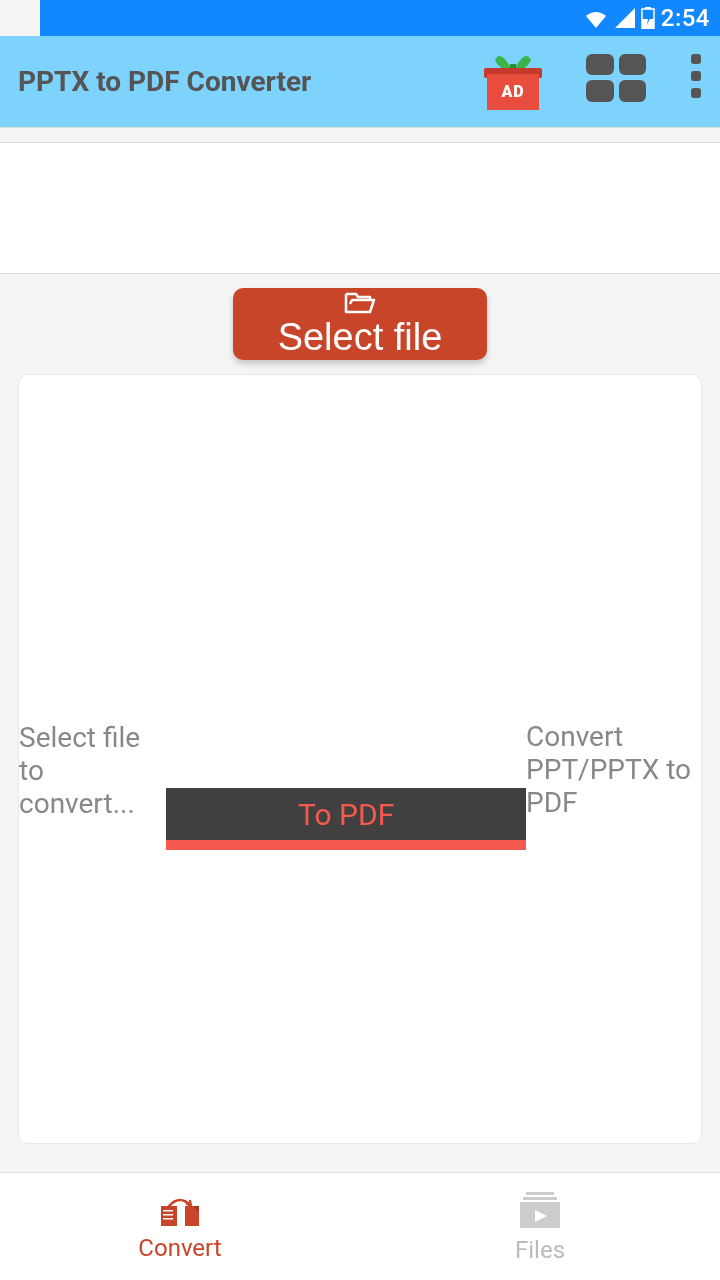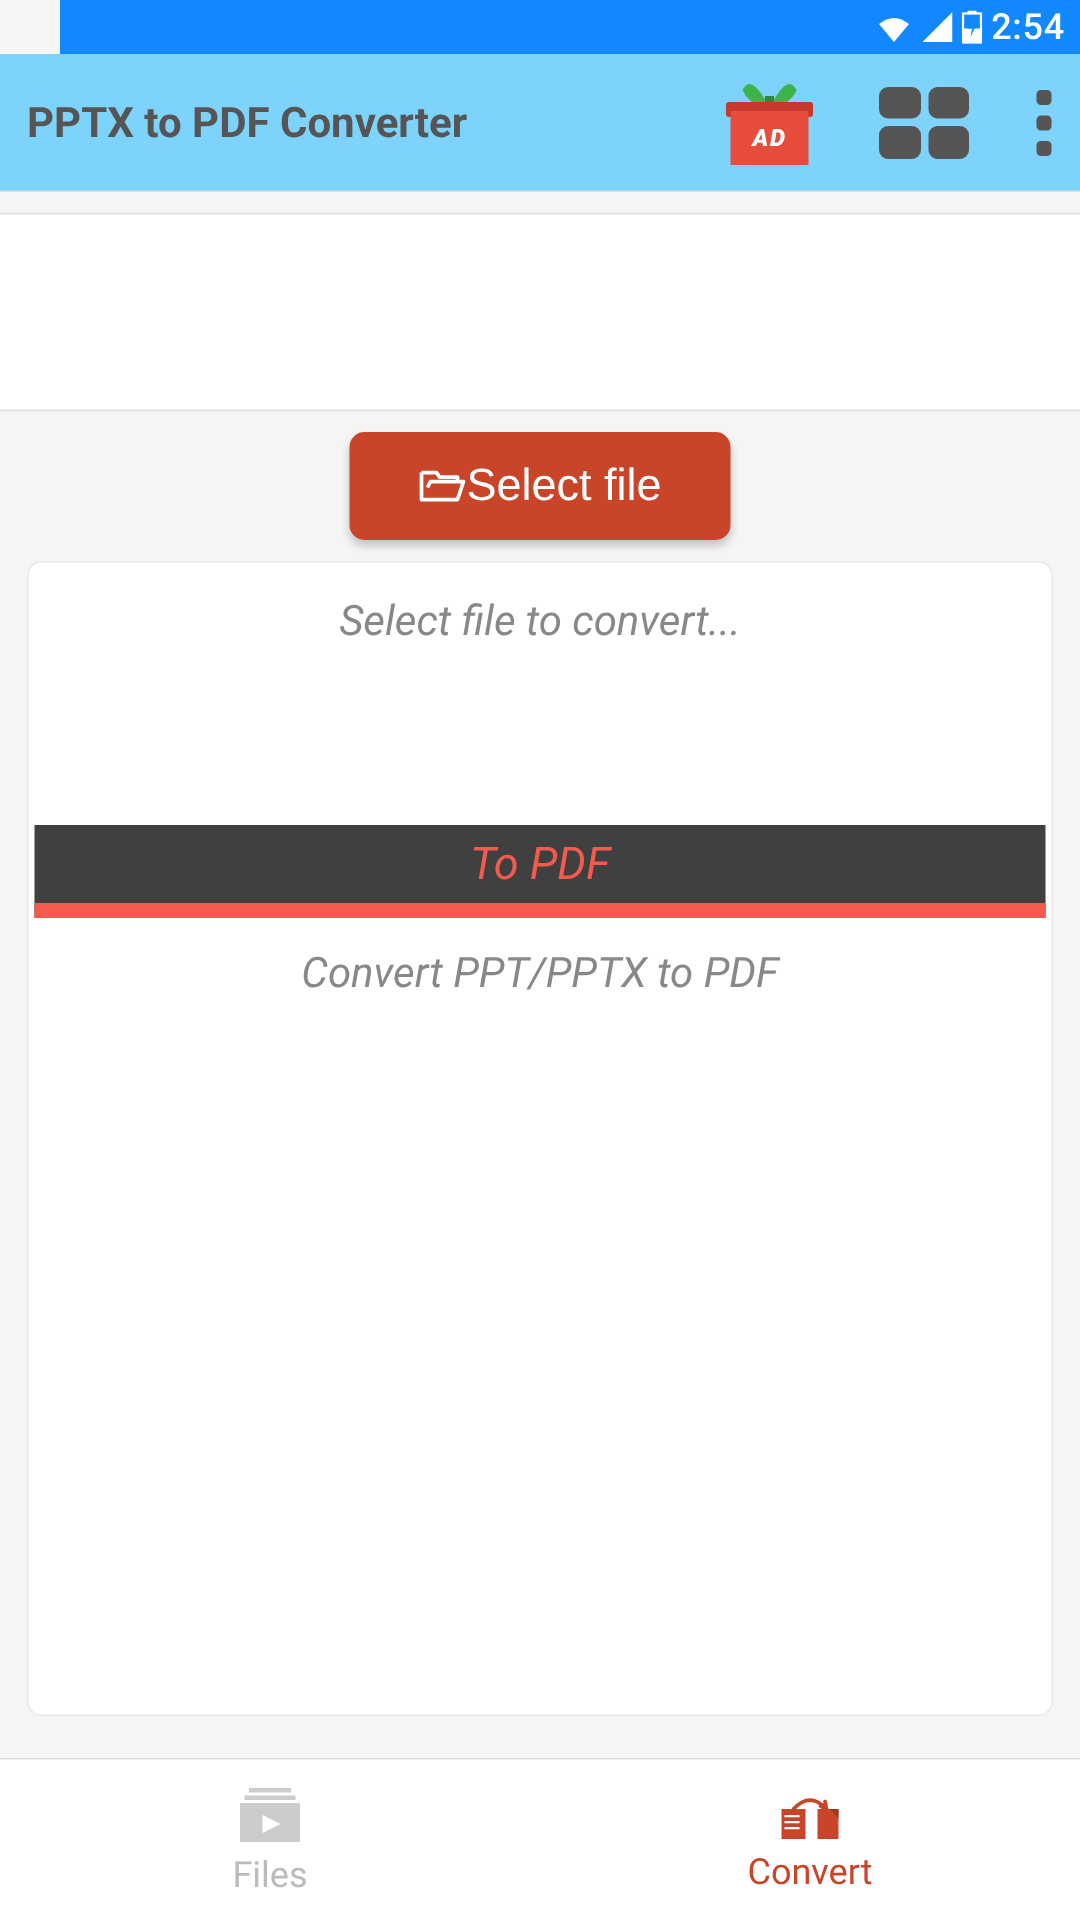--- a/index.html
+++ b/index.html
@@ -36,23 +36,22 @@
     padding: 0 18px 0 18px;
     justify-content: space-between;
   }
   .app-title {
     font-size: 28px;
     font-weight: 700;
     color: #555;
   }
   .app-bar-actions {
     display: flex;
-    align-items: center;
+    align-items: flex-start;
     gap: 44px;
-    font-style: italic;
   }
   .gift-ad {
     position: relative;
     width: 58px;
     height: 56px;
   }
   .gift-ad .ribbon {
     position: absolute;
     top: 0; left: 50%;
     transform: translateX(-50%);
@@ -114,35 +113,35 @@
   .select-file-btn {
     margin: 14px auto 0;
     width: 254px;
     height: 72px;
     background: #c9452a;
     border-radius: 10px;
     display: flex;
     align-items: center;
     justify-content: center;
     color: #fff;
-    font-size: 30px;
+    font-size: 38px;
     box-shadow: 0 4px 6px rgba(0,0,0,0.2);
     border: none;
     cursor: pointer;
+    flex-direction: column;
   }
   .card {
     margin: 14px 18px 0;
     background: #fff;
     border: 1px solid #e8e8e8;
     border-radius: 10px;
     height: 770px;
     display: flex;
-    flex-direction: column;
-    align-items: center;
-    font-style: italic;
+    flex-direction: row;
+    align-items: center;
   }
   .hint-text {
     margin-top: 22px;
     font-size: 28px;
     color: #888;
   }
   .to-pdf-bar {
     margin-top: 120px;
     width: calc(100% - 8px);
     height: 62px;
@@ -247,34 +246,34 @@
 
 <div class="card">
   <div class="hint-text">Select file to convert...</div>
   <div class="to-pdf-bar">
     <span>To PDF</span>
   </div>
   <div class="convert-desc">Convert PPT/PPTX to PDF</div>
 </div>
 
 <div class="bottom-nav">
-  <div class="nav-item inactive">
-    <svg class="files-icon" width="48" height="40" viewBox="0 0 48 40">
-      <rect x="10" y="2" width="28" height="3" fill="#ccc"></rect>
-      <rect x="7" y="7" width="34" height="3" fill="#ccc"></rect>
-      <rect x="4" y="12" width="40" height="26" fill="#ccc"></rect>
-      <path d="M19 20 L19 32 L31 26 Z" fill="#fff"></path>
-    </svg>
-    <span class="label">Files</span>
-  </div>
   <div class="nav-item active">
     <svg class="convert-icon" width="54" height="36" viewBox="0 0 54 36">
       <path d="M16 14 Q27 2 38 14 L34 12 M38 14 L37 9" fill="none" stroke="#c9452a" stroke-width="2.5" stroke-linecap="round"></path>
       <rect x="8" y="14" width="16" height="20" fill="#c9452a"></rect>
       <rect x="10" y="18" width="10" height="1.5" fill="#fff"></rect>
       <rect x="10" y="22" width="10" height="1.5" fill="#fff"></rect>
       <rect x="10" y="26" width="10" height="1.5" fill="#fff"></rect>
       <rect x="32" y="14" width="14" height="20" fill="#c9452a"></rect>
       <path d="M40 14 L46 14 L46 20 Z" fill="#a03522"></path>
     </svg>
     <span class="label">Convert</span>
   </div>
+  <div class="nav-item inactive">
+    <svg class="files-icon" width="48" height="40" viewBox="0 0 48 40">
+      <rect x="10" y="2" width="28" height="3" fill="#ccc"></rect>
+      <rect x="7" y="7" width="34" height="3" fill="#ccc"></rect>
+      <rect x="4" y="12" width="40" height="26" fill="#ccc"></rect>
+      <path d="M19 20 L19 32 L31 26 Z" fill="#fff"></path>
+    </svg>
+    <span class="label">Files</span>
+  </div>
 </div>
 
 </body></html>

